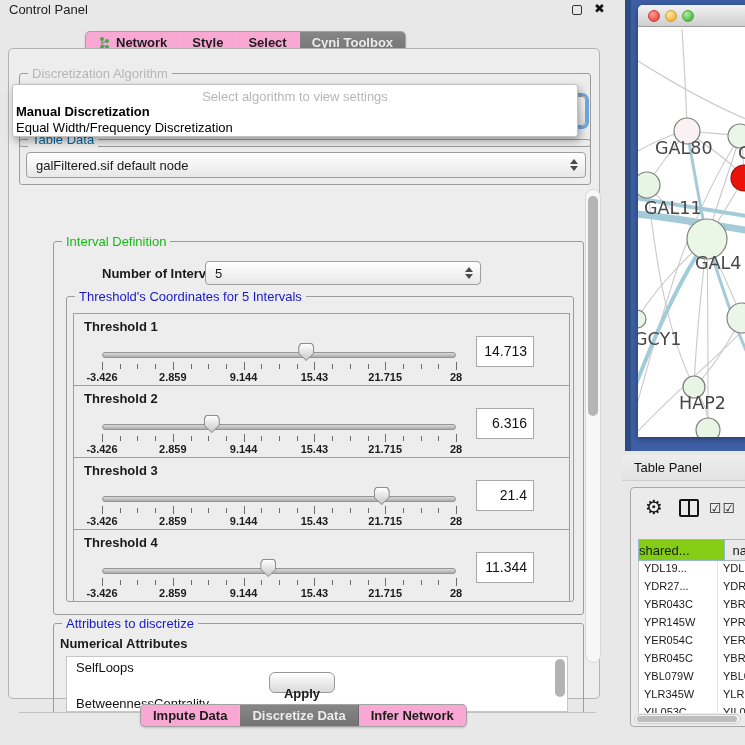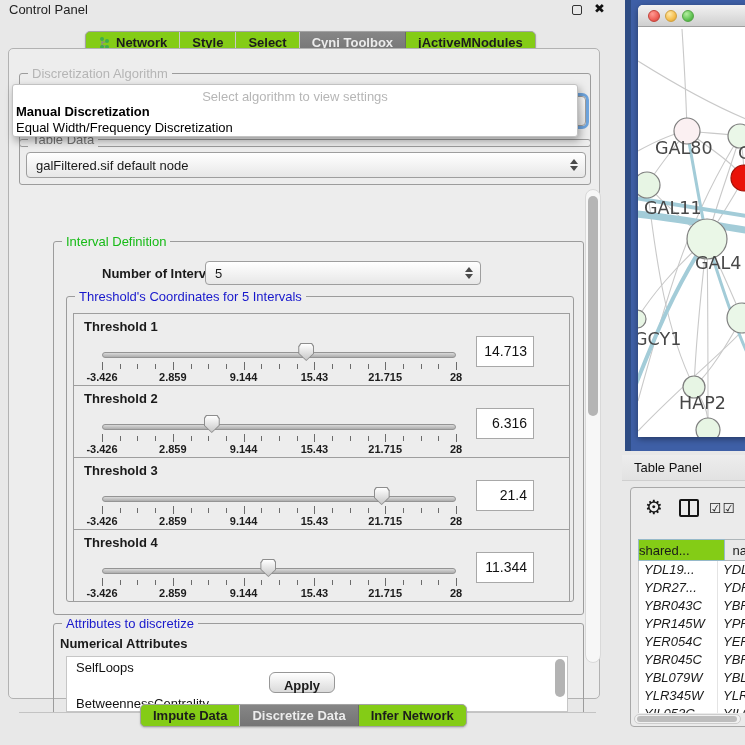--- a/index.html
+++ b/index.html
@@ -10,21 +10,21 @@
     -webkit-font-smoothing:antialiased;
   }
   .abs { position:absolute; }
 
   
   .win-title { left:9px; top:2px; font-size:13px; color:#222; }
   .float-btn { right:163px; top:5px; width:10px; height:10px; border:1.6px solid #333; border-radius:2px; background:transparent; }
   .close-btn { right:140px; top:1px; font-size:13px; font-weight:bold; color:#111; font-family:"DejaVu Sans",sans-serif; }
 
   
-  .seg { display:flex; background:#84cc16; border:1px solid #a3a3a3; border-radius:5px;
+  .seg { display:flex; background:#f9a8d4; border:1px solid #a3a3a3; border-radius:5px;
          overflow:hidden; box-shadow:0 1px 2px rgba(0,0,0,.18); }
   .seg .s { padding:3px 12px; font-size:13px; font-weight:bold; color:#1c1c1c;
             display:flex; align-items:center; gap:5px; border-right:1px solid #c9c9c9; white-space:nowrap; }
   .seg .s:last-child { border-right:none; }
   .seg .s.sel { background:linear-gradient(#868686,#747474); color:#ececec; border-right-color:#6a6a6a; }
 
   
   .content-panel { left:8px; top:48px; width:592px; height:651px;
     background:#ededed; border:1px solid #b2b2b2; border-radius:5px; }
 
@@ -77,21 +77,21 @@
   
   .attr-list { position:absolute; left:12px; top:32px; width:502px; height:56px;
     background:#fff; border:1px solid #c6c6c6; overflow:hidden; }
   .attr-list .item { position:absolute; left:9px; height:18px; font-size:13px; color:#111; white-space:nowrap; }
   .list-scroll { position:absolute; right:2px; top:2px; width:10px; height:52px; }
   .list-scroll .lthumb { position:absolute; left:0; top:0; width:10px; height:38px; background:#b3b3b3; border-radius:5px; }
 
   
   .apply-btn { left:268px; top:671px; width:66px; height:21px;
     background:linear-gradient(#ffffff,#dadada); border:1px solid #979797; border-radius:6px;
-    font-size:13px; font-weight:bold; text-align:center; padding-top:5px; }
+    font-size:13px; font-weight:bold; text-align:center; padding-top:13px; }
 
   
   .vscroll { left:585px; top:188px; width:16px; height:474px; background:#f7f7f7;
     border:1px solid #d9d9d9; border-radius:8px; }
   .vscroll .vthumb { position:absolute; left:2px; top:6px; width:10px; height:220px; background:#b5b5b5; border-radius:6px; }
 
   
   .net-region { left:625px; top:0; width:120px; height:451px;
     background:#3e5fa6; border-left:6px solid #2e4c84; }
   .mac-window { position:absolute; left:7px; top:5px; width:113px; height:432px;
@@ -116,21 +116,21 @@
   .split-ic::after { content:""; position:absolute; left:7px; top:0; width:2px; height:14px; background:#141414; }
   .check-ic { position:absolute; left:78px; top:12px; font-size:14px; color:#222; letter-spacing:1px; font-family:"DejaVu Sans",sans-serif; }
   .tp-table { position:absolute; left:7px; top:51px; width:160px; }
   .tp-headrow { display:flex; height:22px; }
   .tp-headrow .hc { font-size:13px; padding-top:3px; border:1px solid #aeb6ba; }
   .tp-headrow .hc.c1 { width:95px; background:#84cc16; text-align:left; border-color:#96b9c9; }
   .tp-headrow .hc.c2 { width:80px; background:#e9e9e9; padding-left:8px; border-left:none; }
   .tp-body { position:relative; width:160px; height:152px; background:#fff; overflow:hidden;
     border-left:1px solid #c9c9c9; border-right:1px solid #c9c9c9; }
   .tp-row { display:flex; height:18px; }
-  .tp-row .c { font-size:13px; padding:1px 0 0 5px; white-space:nowrap; overflow:hidden;font-style:italic; }
+  .tp-row .c { font-size:11px; padding:1px 0 0 5px; white-space:nowrap; overflow:hidden; }
   .tp-row .c.c1 { width:80px; border-right:1px solid #e4e4e4; }
   .tp-row .c.c2 { width:80px; }
   .hscroll { position:absolute; left:3px; top:226px; width:107px; height:10px;
     background:#f1f1f1; border:1px solid #cdcdcd; border-radius:5px; }
   .hscroll .hthumb { position:absolute; left:2px; top:1px; width:100px; height:6px; background:#bdbdbd; border-radius:4px; }
 
   .bold13 { font-size:13px; font-weight:bold; }
   svg text { font-family:"DejaVu Sans","Liberation Sans",sans-serif; }
 </style>
 </head>
@@ -155,39 +155,36 @@
     </div>
     <div class="s">
         <span>Style</span>
       </div>
     <div class="s">
         <span>Select</span>
       </div>
     <div class="s sel">
         <span>Cyni Toolbox</span>
       </div>
-    <div class="s">
-        <span>jActiveMNodules</span>
-      </div>
   </div>
 
   <div class="abs content-panel">
 
     <div class="groupbox" style="left:10px; top:24px; width:572px; height:74px;">
       <span class="legend dim">Discretization Algorithm</span>
       <div class="combo focusring" style="left:6px; top:22px; width:560px; height:30px;">
         <span class="stepper">
             <i class="up"></i>
             <i class="down"></i>
           </span>
       </div>
     </div>
 
     <div class="groupbox" style="left:10px; top:90px; width:572px; height:46px;">
-      <span class="legend" style="color:#737373;">Table Data</span>
+      <span class="legend" style="color:#0369a1;">Table Data</span>
       <div class="combo" style="left:6px; top:12px; width:560px; height:26px;">
         <span>galFiltered.sif default node</span>
         <span class="stepper">
             <i class="up"></i>
             <i class="down"></i>
           </span>
       </div>
     </div>
 
     <div class="abs viewport">

